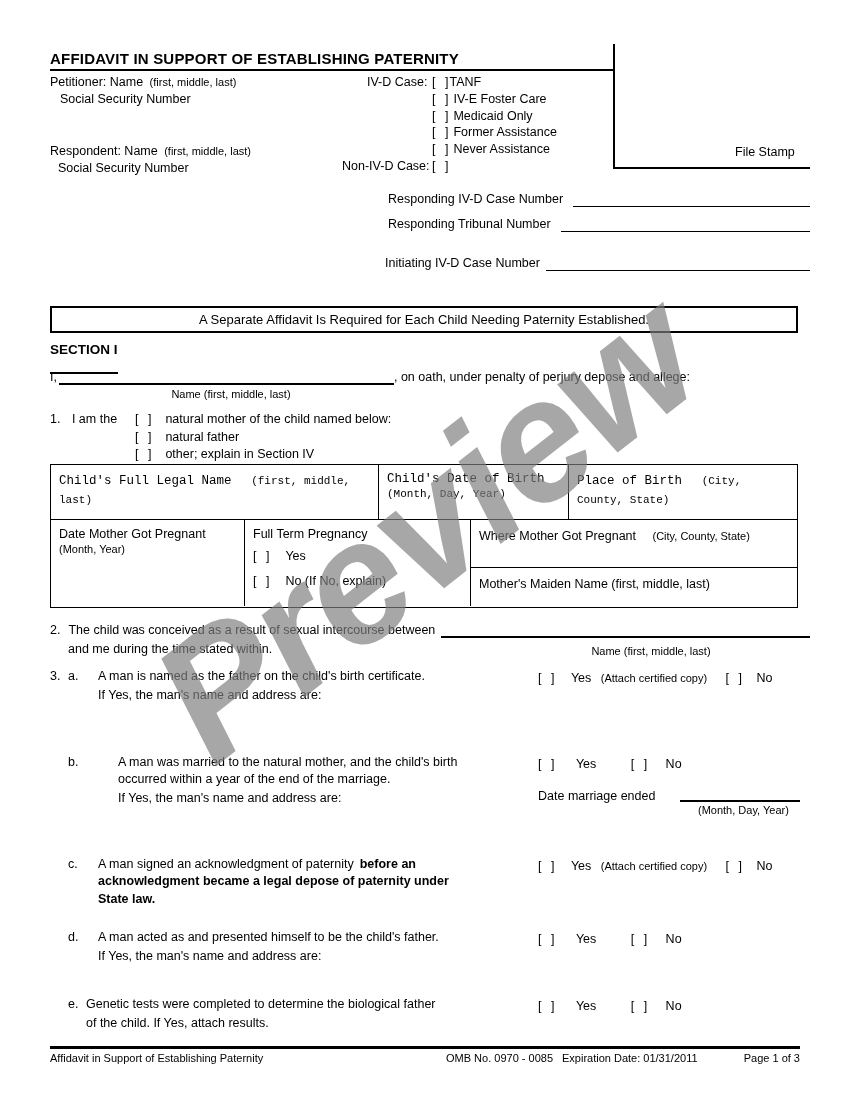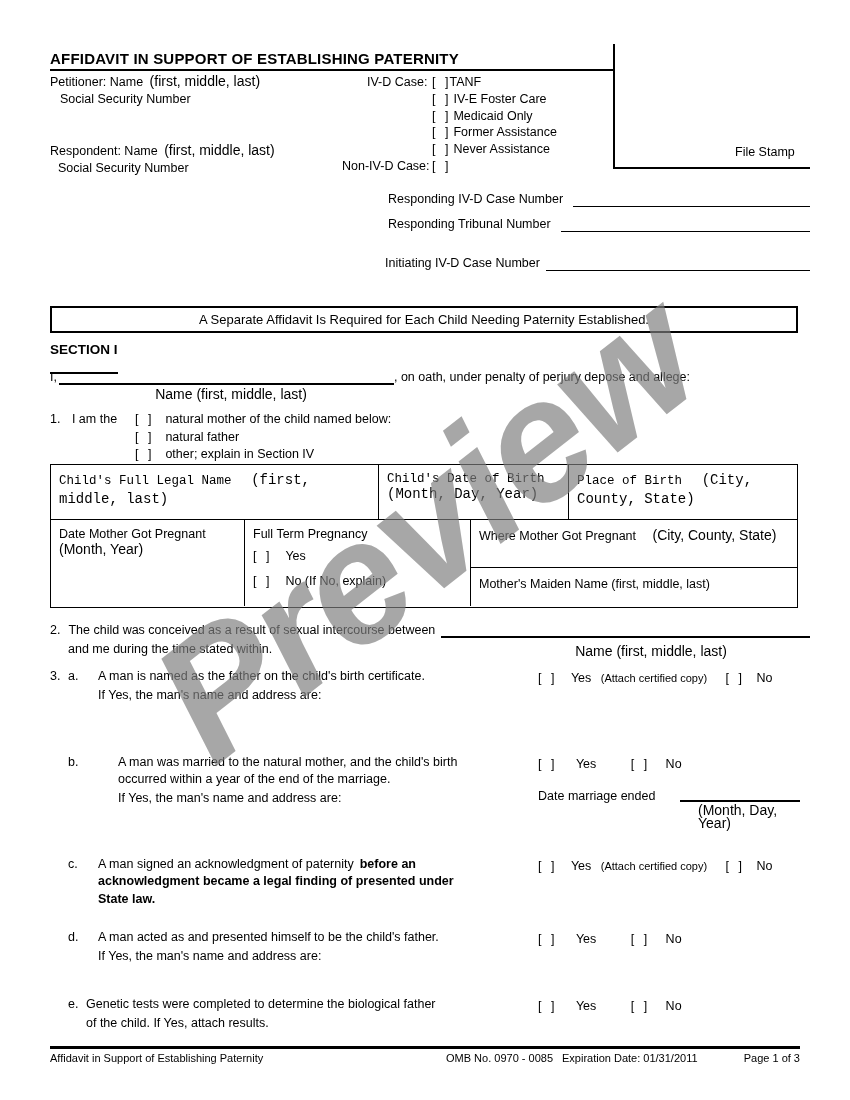--- a/index.html
+++ b/index.html
@@ -2,21 +2,21 @@
 <html><head>
 <meta charset="utf-8">
 <style>
   html,body{margin:0;padding:0;background:#e8e8e8;}
   .page{
     position:relative;width:850px;height:1100px;margin:0 auto;background:#fff;
     font-family:"Liberation Sans","DejaVu Sans",sans-serif;color:#000;overflow:hidden;
   }
   .abs{position:absolute;}
   .t{font-size:12.5px;line-height:17px;}
-  .small{font-size:14px;line-height:13px;}
+  .small{font-size:11px;line-height:13px;}
   .b{font-weight:bold;}
   .cb{word-spacing:6px;}
   .blank{border-bottom:1.6px solid #000;height:1px;align-self:flex-end;margin-bottom:1px;}
   .hr{background:#000;height:2px;}
   .cell{padding:6px 8px;box-sizing:border-box;}
   .flexrow{display:flex;align-items:flex-end;}
   .watermark{
     left:50px;top:420px;width:750px;text-align:center;
     font-style:italic;font-weight:bold;font-size:172px;line-height:215px;letter-spacing:-3px;
     color:rgba(125,125,125,0.68);transform:rotate(-38deg);
@@ -175,21 +175,21 @@
     </div>
     <div class="abs t" style="left:488px;top:34px;">Date marriage ended</div>
     <div class="abs" style="left:630px;top:33px;width:120px;height:13px;border-bottom:2px solid #000;"></div>
     <div class="abs small" style="left:648px;top:50px;">(Month, Day, Year)</div>
   </div>
 
   <div class="abs" style="left:50px;top:856px;width:760px;">
     <span class="abs t" style="left:18px;">c.</span>
     <div class="t" style="margin-left:48px;width:410px;">
       <div><span>A man signed an acknowledgment of paternity</span><span class="b" style="margin-left:6px;">before an</span></div>
-      <div class="b">acknowledgment became a legal finding of presented under</div>
+      <div class="b">acknowledgment became a legal depose of paternity under</div>
       <div class="b" style="margin-top:1px;">State law.</div>
     </div>
     <div class="abs" style="left:488px;top:0;white-space:nowrap;">
       <span class="cb t">[ ]</span>
       <span class="t" style="margin-left:12px;">Yes</span>
       <span style="font-size:11px;margin-left:5px;">(Attach certified copy)</span>
       <span class="cb t" style="margin-left:14px;">[ ]</span>
       <span class="t" style="margin-left:10px;">No</span>
     </div>
   </div>

